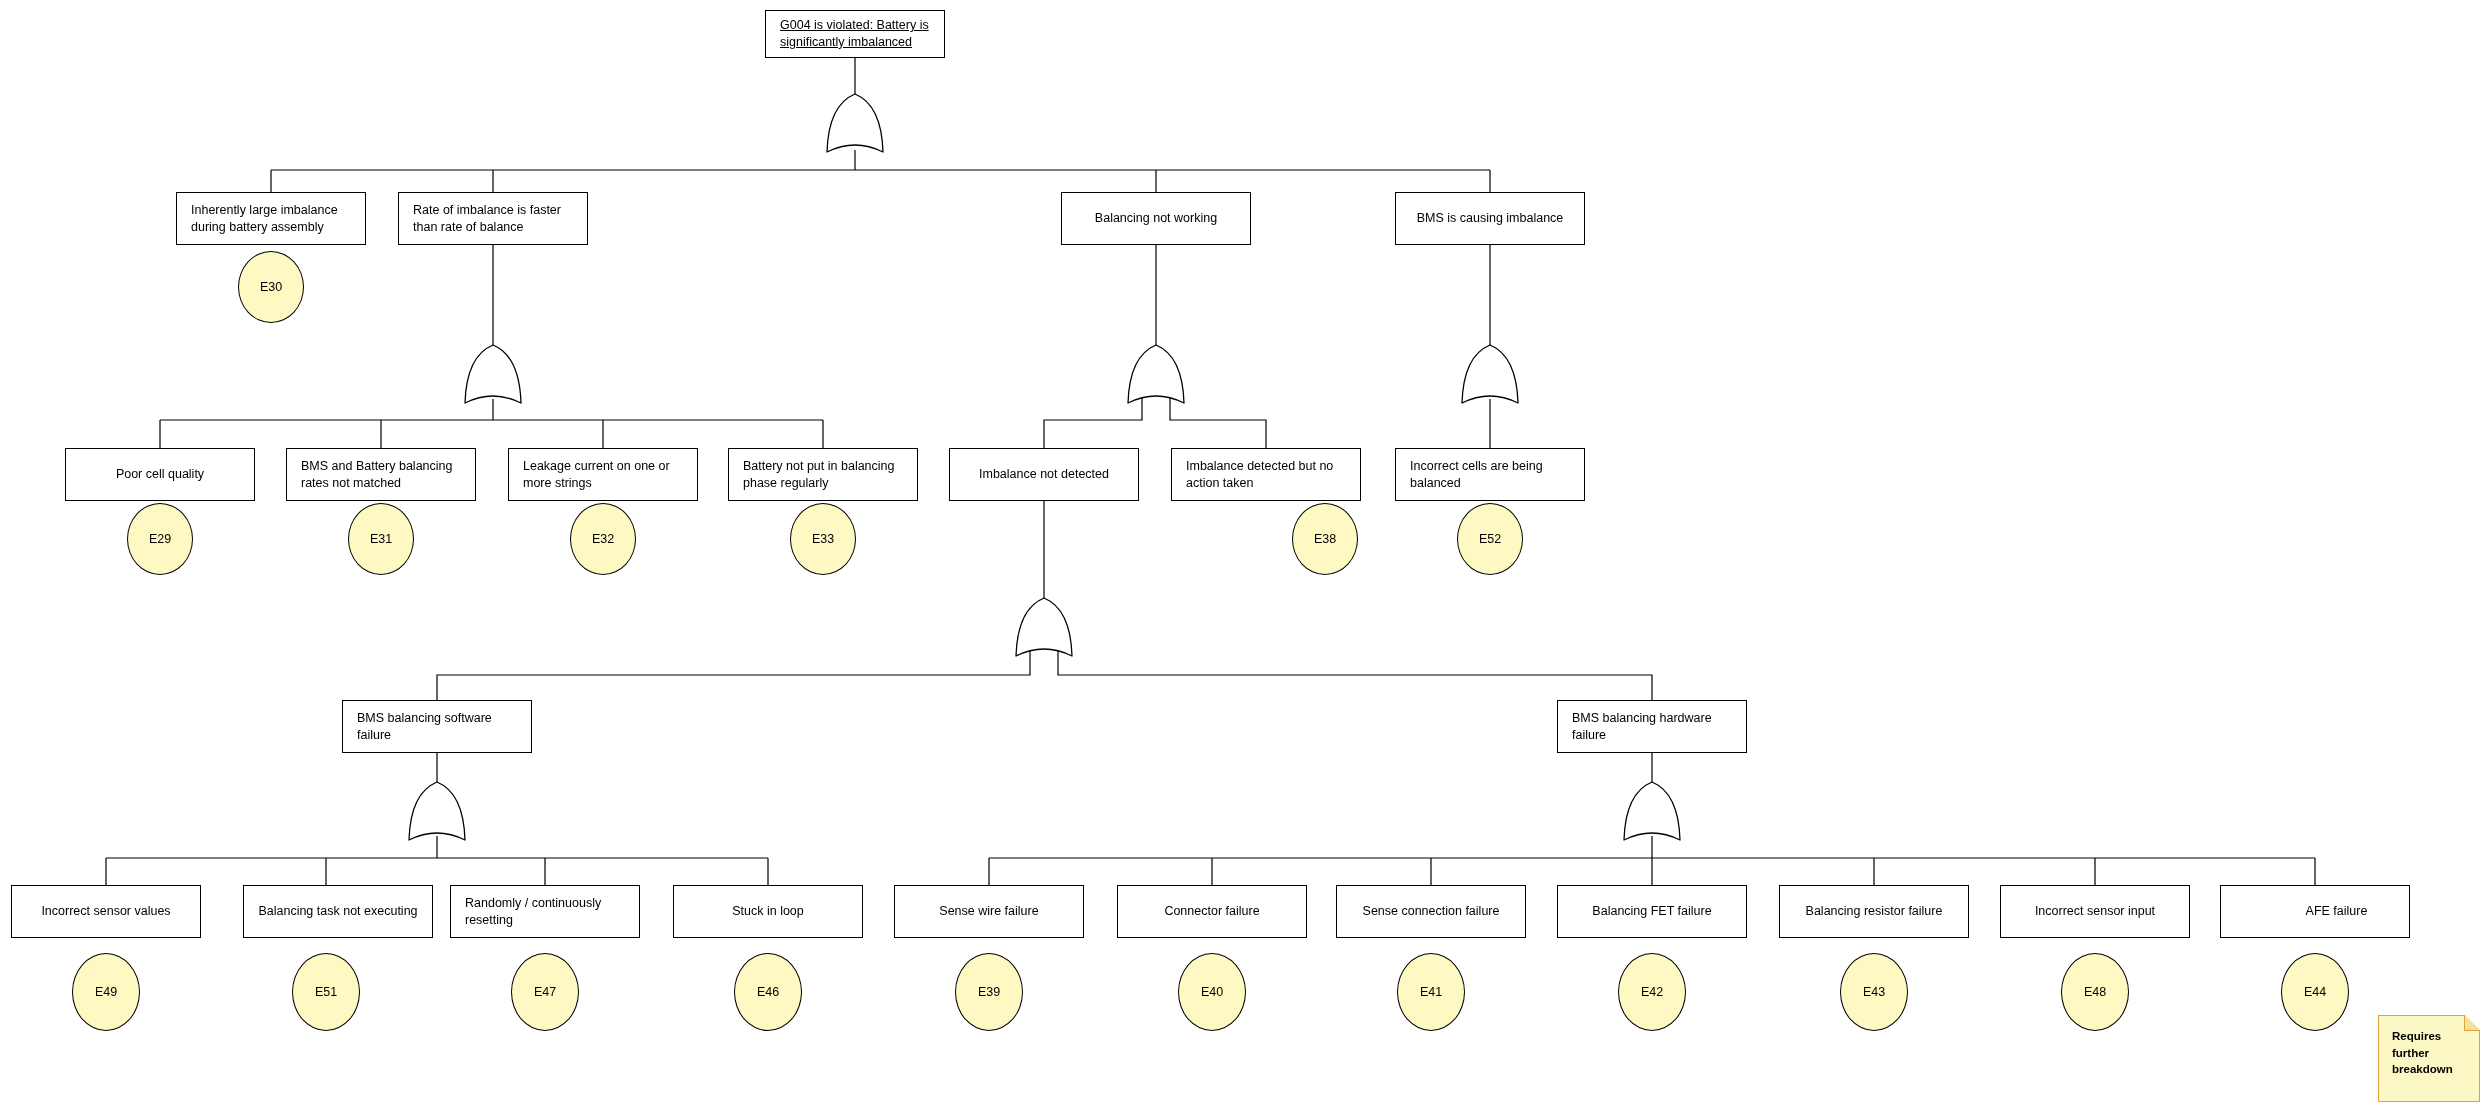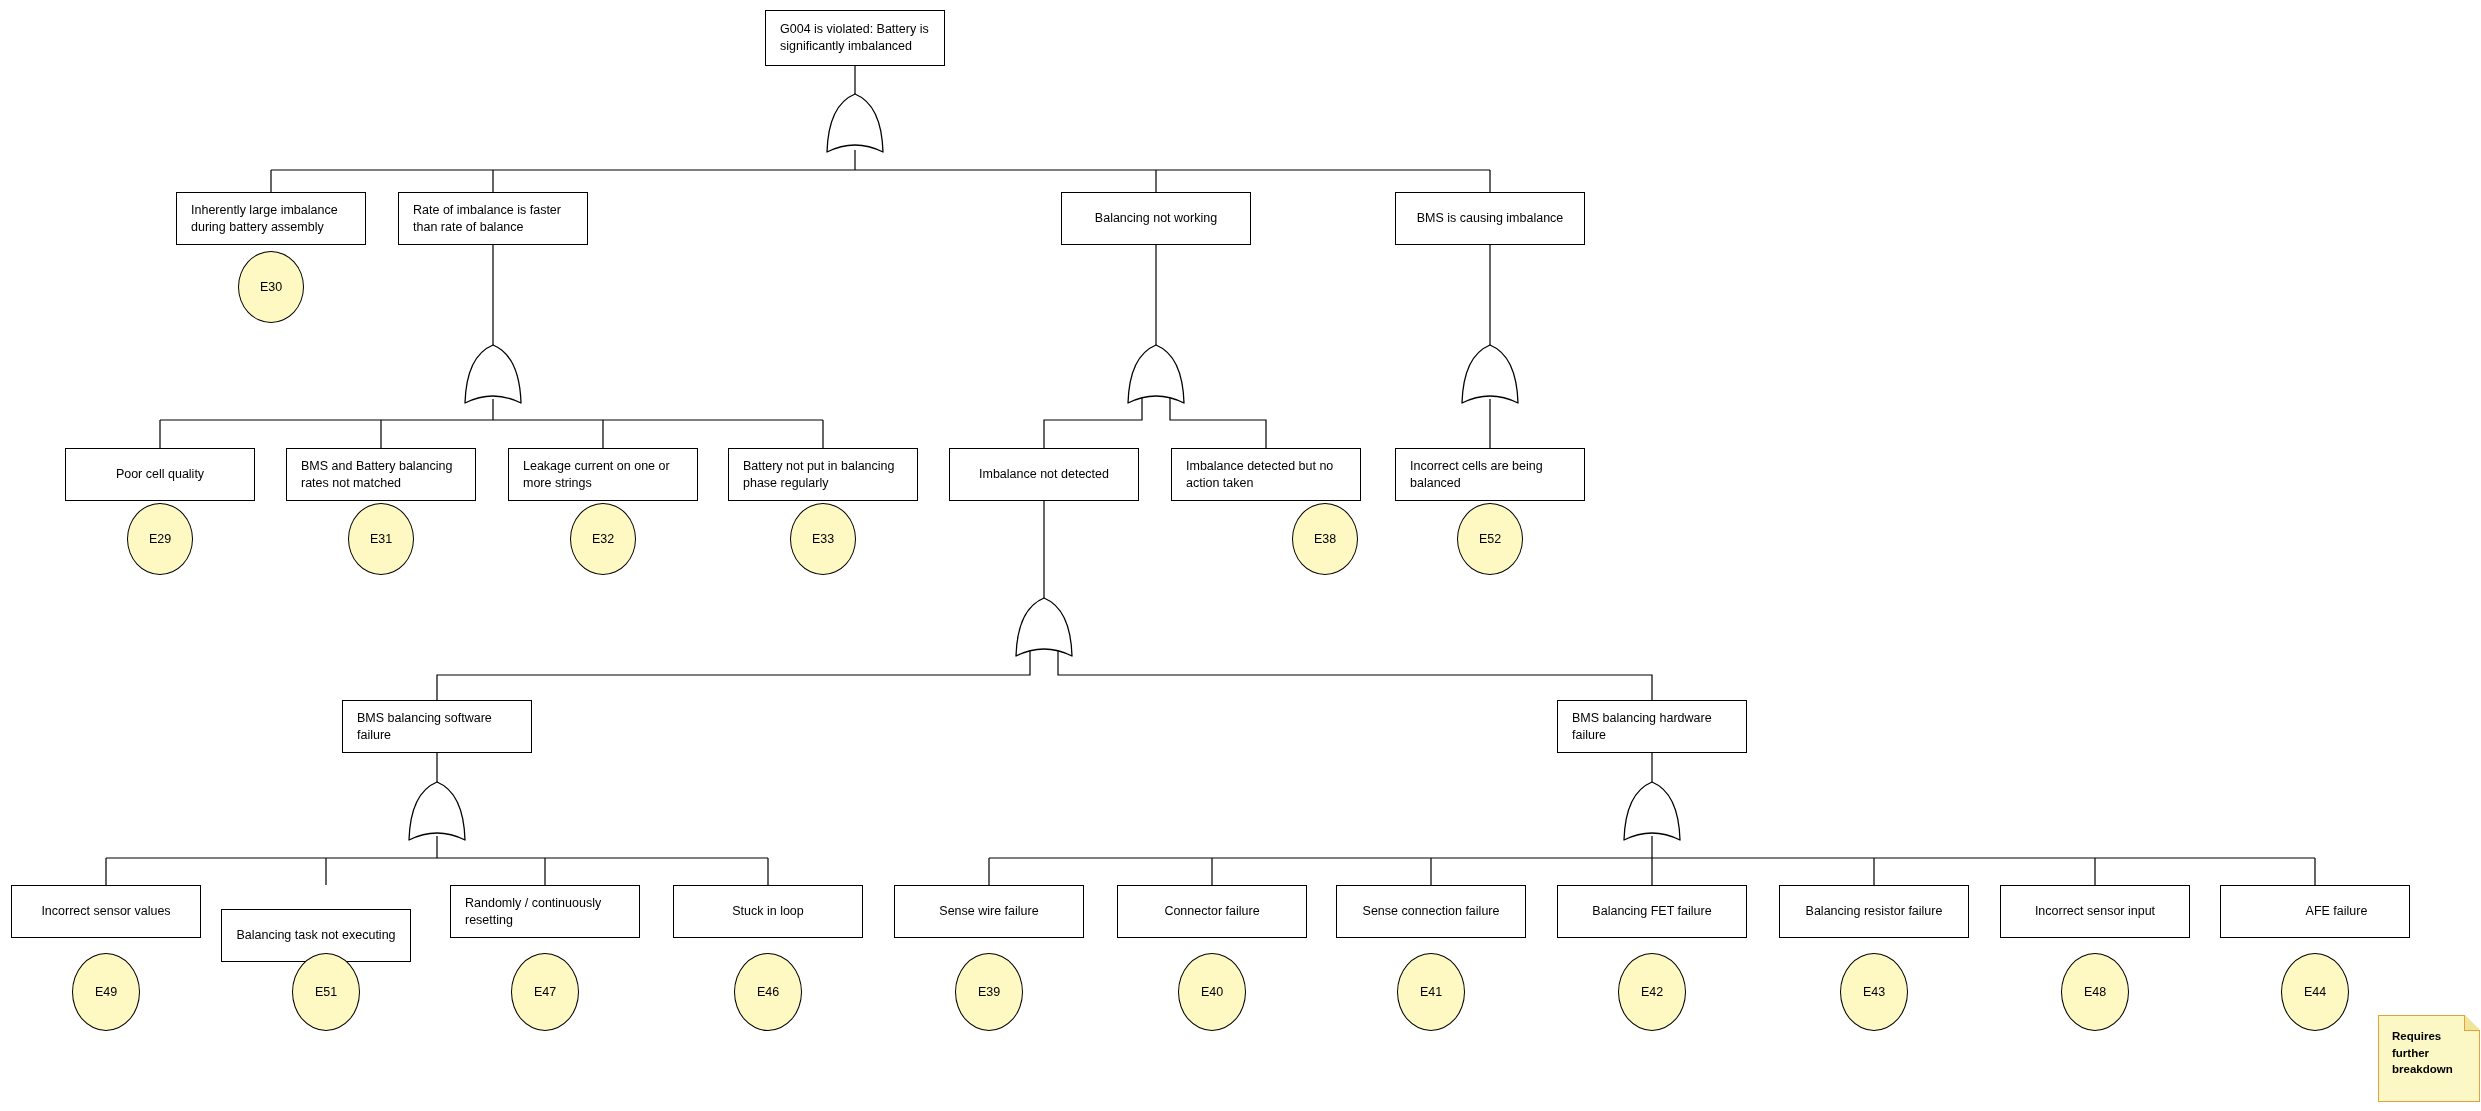--- a/index.html
+++ b/index.html
@@ -85,21 +85,21 @@
       <path transform="translate(827,94)" d="M0 58 C1 26 11 7 28 0 C45 7 55 26 56 58 Q28 44 0 58 Z"></path>
       <path transform="translate(465,345)" d="M0 58 C1 26 11 7 28 0 C45 7 55 26 56 58 Q28 44 0 58 Z"></path>
       <path transform="translate(1128,345)" d="M0 58 C1 26 11 7 28 0 C45 7 55 26 56 58 Q28 44 0 58 Z"></path>
       <path transform="translate(1462,345)" d="M0 58 C1 26 11 7 28 0 C45 7 55 26 56 58 Q28 44 0 58 Z"></path>
       <path transform="translate(1016,598)" d="M0 58 C1 26 11 7 28 0 C45 7 55 26 56 58 Q28 44 0 58 Z"></path>
       <path transform="translate(409,782)" d="M0 58 C1 26 11 7 28 0 C45 7 55 26 56 58 Q28 44 0 58 Z"></path>
       <path transform="translate(1624,782)" d="M0 58 C1 26 11 7 28 0 C45 7 55 26 56 58 Q28 44 0 58 Z"></path>
     </g>
   </svg>
 
-  <div class="node" style="left:765px;top:10px;width:180px;height:56px;">
+  <div class="node" style="left:765px;top:10px;width:180px;height:48px;text-decoration:underline;">
     <span>G004 is violated: Battery is significantly imbalanced</span>
   </div>
 
   <div class="node" style="left:176px;top:192px;">
     <span>Inherently large imbalance during battery assembly</span>
   </div>
   <div class="node" style="left:398px;top:192px;">
     <span>Rate of imbalance is faster than rate of balance</span>
   </div>
   <div class="node" style="left:1061px;top:192px;">
@@ -155,21 +155,21 @@
   <div class="node" style="left:342px;top:700px;">
     <span>BMS balancing software failure</span>
   </div>
   <div class="node" style="left:1557px;top:700px;">
     <span>BMS balancing hardware failure</span>
   </div>
 
   <div class="node" style="left:11px;top:885px;">
     <span>Incorrect sensor values</span>
   </div>
-  <div class="node" style="left:221px;top:885px;margin-top:24px;">
+  <div class="node" style="left:243px;top:885px;">
     <span>Balancing task not executing</span>
   </div>
   <div class="node" style="left:450px;top:885px;">
     <span>Randomly / continuously resetting</span>
   </div>
   <div class="node" style="left:673px;top:885px;">
     <span>Stuck in loop</span>
   </div>
   <div class="node" style="left:894px;top:885px;">
     <span>Sense wire failure</span>

